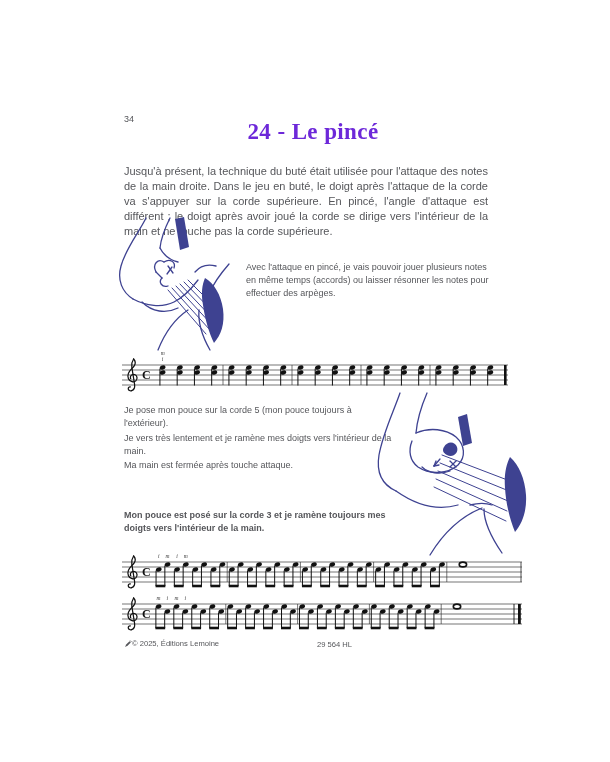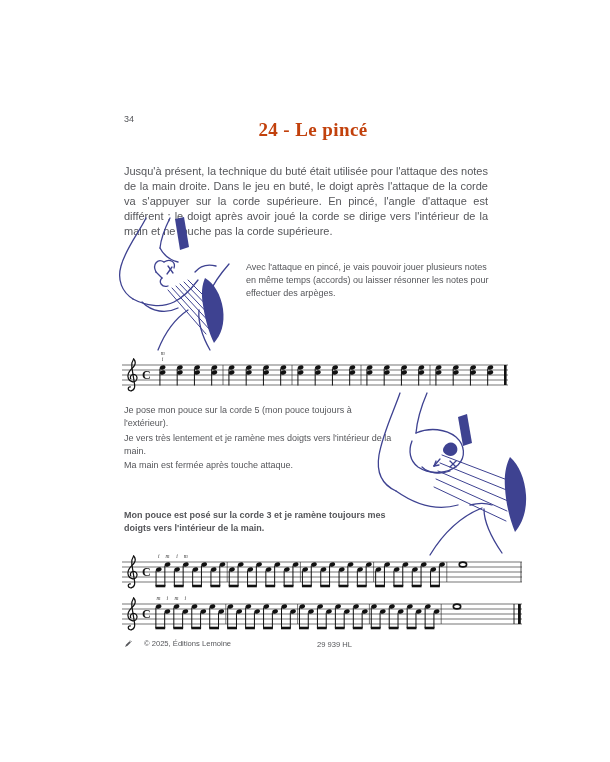--- a/index.html
+++ b/index.html
@@ -5,37 +5,37 @@
   html,body{margin:0;padding:0;}
   body{
     width:610px;height:762px;position:relative;background:#ffffff;
     font-family:"Liberation Sans",sans-serif;color:#55565a;
     -webkit-font-smoothing:antialiased;
   }
   .abs{position:absolute;margin:0;}
   .pagenum{left:124px;top:105px;font-size:9px;color:#55565a;margin-top:9px;}
   .title{
     left:0;right:0;top:119px;text-align:center;
-    font-family:"Liberation Serif",serif;font-weight:700;font-size:19px;
-    color:#c2410c;letter-spacing:.4px;padding-left:16px;
+    font-family:"Liberation Serif",serif;font-weight:700;font-size:23px;
+    color:#6d28d9;letter-spacing:.4px;padding-left:16px;
   }
   .intro{left:124px;top:164px;width:364px;font-size:11px;line-height:15px;text-align:justify;}
   .fig1{left:112px;top:216px;width:132px;height:136px;}
   .sidenote{left:246px;top:261px;width:250px;font-size:9px;line-height:13px;}
   .staffwrap{position:absolute;}
   #staffA{left:122px;top:348px;}
   #staffB{left:122px;top:550px;}
   #staffC{left:122px;top:592px;}
   .inst{left:124px;width:272px;font-size:9px;line-height:12.6px;}
   .i0{top:404px;}
   .i1{top:432px;}
   .i2{top:459px;}
   .i3{top:509px;font-weight:bold;}
   .fig2{left:370px;top:391px;width:162px;height:166px;}
-  .footer{left:124px;top:639px;font-size:7.6px;color:#55565a;display:flex;align-items:center;gap:12px;}
+  .footer{left:124px;top:639px;font-size:7.6px;color:#55565a;display:flex;align-items:center;gap:0;}
   .plate{left:317px;top:640px;font-size:7.6px;color:#55565a;}
   .penicon{display:inline-block;width:8px;height:8px;}
   svg{display:block;overflow:visible;}
 </style>
 </head>
 <body>
 
 <div class="abs pagenum">34</div>
 
 <h1 class="abs title">24 - Le pincé</h1>
@@ -408,13 +408,13 @@
 
 <div class="abs footer">
   <span class="penicon">
     <svg width="8" height="8" viewBox="0 0 8 8">
       <path d="M1 7 L2.2 4.5 L5.5 1.2 L6.8 2.4 L3.5 5.7 Z" fill="#55565a"></path>
       <path d="M6.2 0.6 L7.4 1.8" stroke="#55565a" stroke-width="1"></path>
     </svg>
   </span>
   <span>© 2025, Éditions Lemoine</span>
 </div>
-<span class="abs plate">29 939 HL</span>
+<span class="abs plate">29 564 HL</span>
 
 </body></html>

